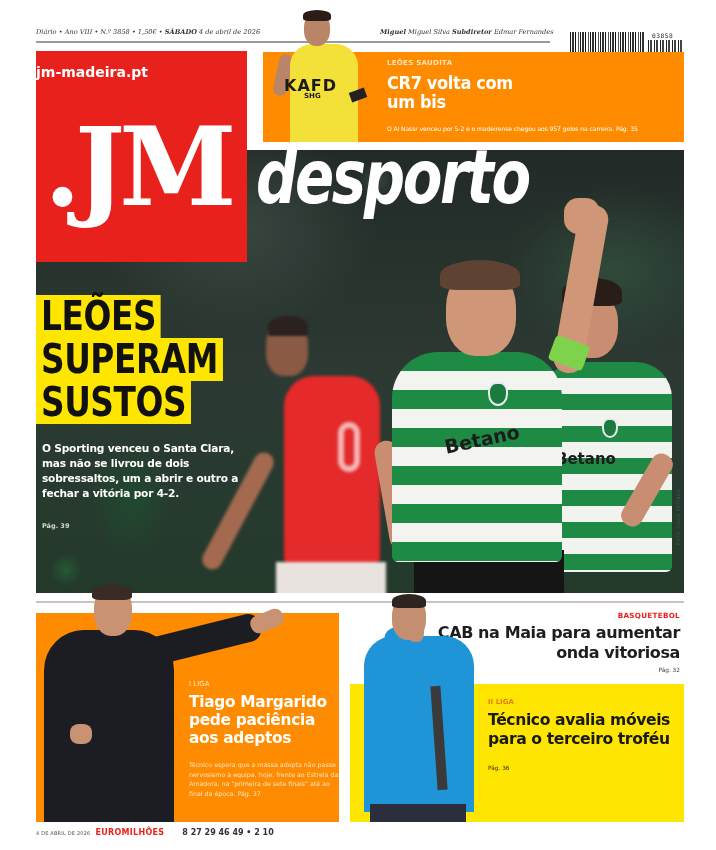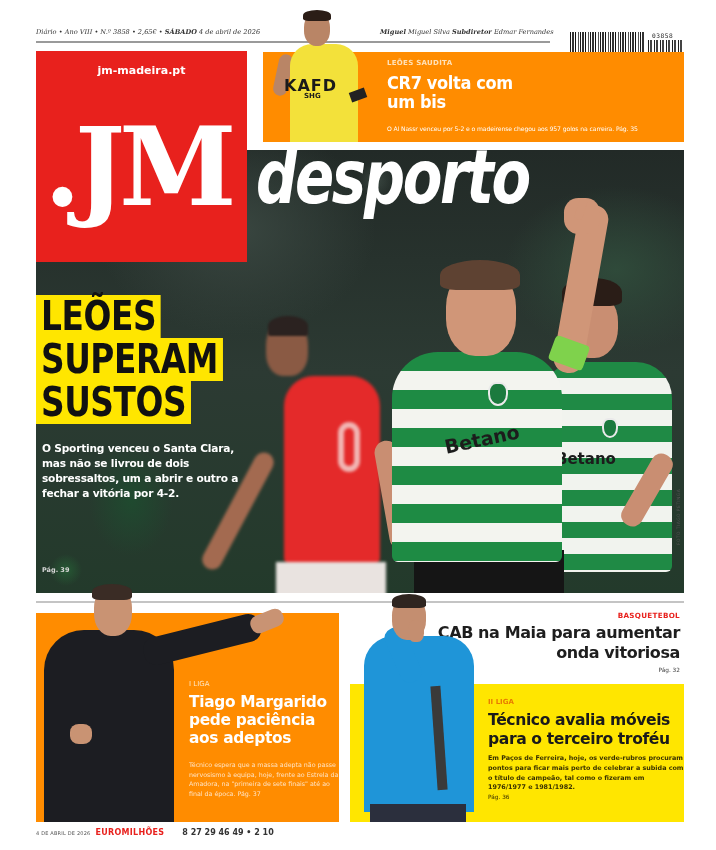--- a/index.html
+++ b/index.html
@@ -17,21 +17,21 @@
     .barcode { position: absolute; left: 566px; top: 32px; width: 118px; height: 44px; }
     .barcode .bars-main { position: absolute; left: 4px; top: 0; width: 74px; height: 34px;
       background: repeating-linear-gradient(90deg, #1a1a1a 0 1px, #fff 1px 2px, #333 2px 4px, #fff 4px 5px, #111 5px 6px, #fff 6px 8px, #555 8px 9px, #fff 9px 10px); }
     .barcode .bars-add { position: absolute; left: 82px; top: 8px; width: 34px; height: 26px;
       background: repeating-linear-gradient(90deg, #222 0 1px, #fff 1px 2px, #444 2px 4px, #fff 4px 6px); }
     .barcode .bc-num { position: absolute; left: 0; top: 35px; font-family: "DejaVu Sans Mono", monospace; font-size: 6.2px; color: #222; letter-spacing: 0.3px; }
     .barcode .bc-add-num { position: absolute; left: 86px; top: 0px; font-family: "DejaVu Sans Mono", monospace; font-size: 6.2px; color: #222; letter-spacing: 0.5px; }
 
     
     .logo-block { position: absolute; left: 36px; top: 51px; width: 211px; height: 211px; background: #e8211d; }
-    .logo-url { position: absolute; left: 0; top: 13px; width: 100%; text-align: center; color: #fff; font-size: 11px; font-weight: 700; }
+    .logo-url { position: absolute; left: 0; top: 13px; width: 100%; color: #fff; font-size: 14px; font-weight: 700; }
     .logo-jm { position: absolute; left: 8px; top: 62px; color: #fff; font-family: "DejaVu Serif", serif; font-weight: 700; font-size: 108px; line-height: 1; letter-spacing: -6px; transform: scaleX(0.98); transform-origin: left top; }
 
     
     .hero { position: absolute; left: 36px; top: 150px; width: 648px; height: 443px; overflow: hidden;
       background:
         radial-gradient(ellipse 60px 80px at 95px 350px, #1f4a2f 0%, rgba(0,0,0,0) 70%),
         radial-gradient(ellipse 160px 120px at 580px 120px, #2f4a3a 0%, rgba(0,0,0,0) 70%),
         radial-gradient(ellipse 200px 150px at 200px 80px, #394640 0%, rgba(0,0,0,0) 70%),
         linear-gradient(180deg, #222a27 0%, #2c3a33 50%, #233a2b 100%); }
     .hero-bokeh { position: absolute; inset: 0;
@@ -76,21 +76,21 @@
     .desporto { position: absolute; left: 256px; top: 140px; color: #ffffff; font-family: "DejaVu Sans", sans-serif; font-weight: 700; font-style: italic; font-size: 74px; letter-spacing: -3px; line-height: 1; transform: scaleX(0.78); transform-origin: left top; }
 
     
     .headline-wrap { position: absolute; left: 36px; top: 295px; }
     .hl-line { display: block; background: #ffe600; color: #111; font-family: "DejaVu Sans", sans-serif; font-weight: 700; font-size: 40px; line-height: 43px; padding: 0 6px; margin-bottom: 0; transform-origin: left top; white-space: nowrap; width: max-content; letter-spacing: -0.5px; }
     .hl-1 { transform: scaleX(0.82); }
     .hl-2 { transform: scaleX(0.82); }
     .hl-3 { transform: scaleX(0.82); }
 
     .lede { position: absolute; left: 42px; top: 441px; width: 200px; color: #fff; font-family: "DejaVu Sans", sans-serif; font-weight: 700; font-size: 10.6px; line-height: 15px; letter-spacing: -0.2px; }
-    .lede-page { position: absolute; left: 42px; top: 522px; color: #d8d8d8; font-size: 6.5px; font-weight: 700; margin-top: 44px; }
+    .lede-page { position: absolute; left: 42px; top: 522px; color: #d8d8d8; font-size: 6.5px; font-weight: 700; }
 
     .photo-credit { position: absolute; left: 676px; top: 545px; transform: rotate(-90deg); transform-origin: left top; font-size: 4.5px; color: #555; letter-spacing: 0.4px; white-space: nowrap; }
 
     
     .cr7-box { position: absolute; left: 263px; top: 52px; width: 421px; height: 90px; background: #ff8c00; }
     .cr7-kicker { position: absolute; left: 387px; top: 59px; font-size: 7px; font-weight: 700; color: #ffe1b8; letter-spacing: 0.3px; }
     .cr7-title { position: absolute; left: 387px; top: 73px; font-size: 18px; font-weight: 700; color: #fff; line-height: 19px; letter-spacing: -0.4px; transform: scaleX(0.9); transform-origin: left top; }
     .cr7-summary { position: absolute; left: 387px; top: 125px; font-size: 6.1px; color: #fff; white-space: nowrap; letter-spacing: -0.1px; }
     .cr7-photo { position: absolute; left: 270px; top: 10px; width: 108px; height: 132px; }
     .cr7-head { position: absolute; left: 34px; top: 2px; width: 26px; height: 34px; border-radius: 45%; background: #b98566; }
@@ -140,21 +140,21 @@
 
     
     .footer { position: absolute; left: 36px; top: 828px; white-space: nowrap; font-size: 6px; color: #555; }
     .footer .date { font-size: 5px; letter-spacing: 0.2px; }
     .footer .euro { color: #e8211d; font-weight: 700; font-size: 8px; letter-spacing: 0.3px; margin-left: 3px; margin-top: 32px; }
     .footer .nums { color: #333; font-weight: 700; font-size: 8px; margin-left: 16px; }
   </style>
 </head>
 <body>
 
-<div class="meta-left"><span>Diário • Ano VIII • N.º 3858 • 2,65€ • </span><b>SÁBADO</b><span> 4 de abril de 2026</span></div>
+<div class="meta-left"><span>Diário • Ano VIII • N.º 3858 • 1,50€ • </span><b>SÁBADO</b><span> 4 de abril de 2026</span></div>
 <div class="meta-right"><b>Miguel</b><span> Miguel Silva </span><b>Subdiretor</b><span> Edmar Fernandes</span></div>
 <div class="meta-rule"></div>
 
 <div class="barcode">
   <div class="bars-main"></div>
   <div class="bars-add"></div>
   <div class="bc-num">9 772183 611007</div>
   <div class="bc-add-num">03858</div>
 </div>
 
@@ -242,19 +242,19 @@
   <div class="mr-jacket"></div>
   <div class="mr-clip"></div>
   <div class="mr-pants"></div>
   <div class="mr-arm"></div>
   <div class="mr-head"></div>
   <div class="mr-hair"></div>
   <div class="mr-hand"></div>
 </div>
 <div class="mar-kicker">II LIGA</div>
 <div class="mar-title">Técnico avalia móveis para o terceiro troféu</div>
-<div class="mar-summary"><span>Em Paços de Ferreira, hoje, os verde-rubros procuram pontos para ficar mais perto de celebrar a subida com o título de campeão, tal como o fizeram em 1976/1977 e 1981/1982.</span><br><span style="font-weight:400;font-size:5.8px;">Pág. 36</span></div>
+<div class="mar-summary"><br><span style="font-weight:400;font-size:5.8px;">Pág. 36</span></div>
 
 <div class="footer">
   <span class="date">4 DE ABRIL DE 2026</span>
   <span class="euro">EUROMILHÕES</span>
   <span class="nums">8 27 29 46 49 • 2 10</span>
 </div>
 
 </body></html>

